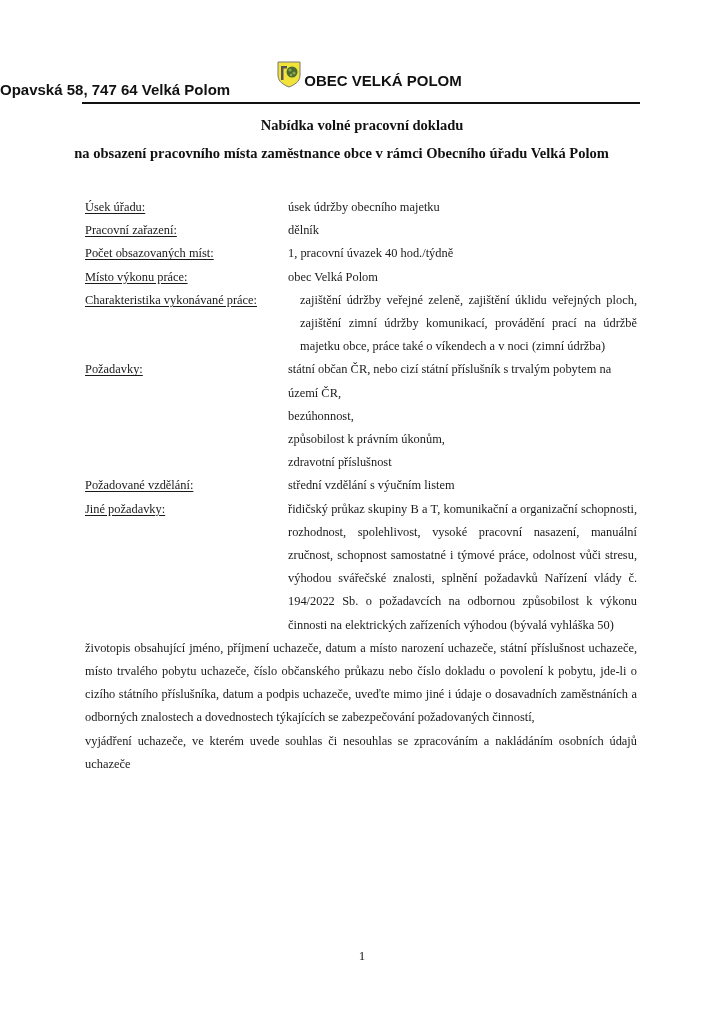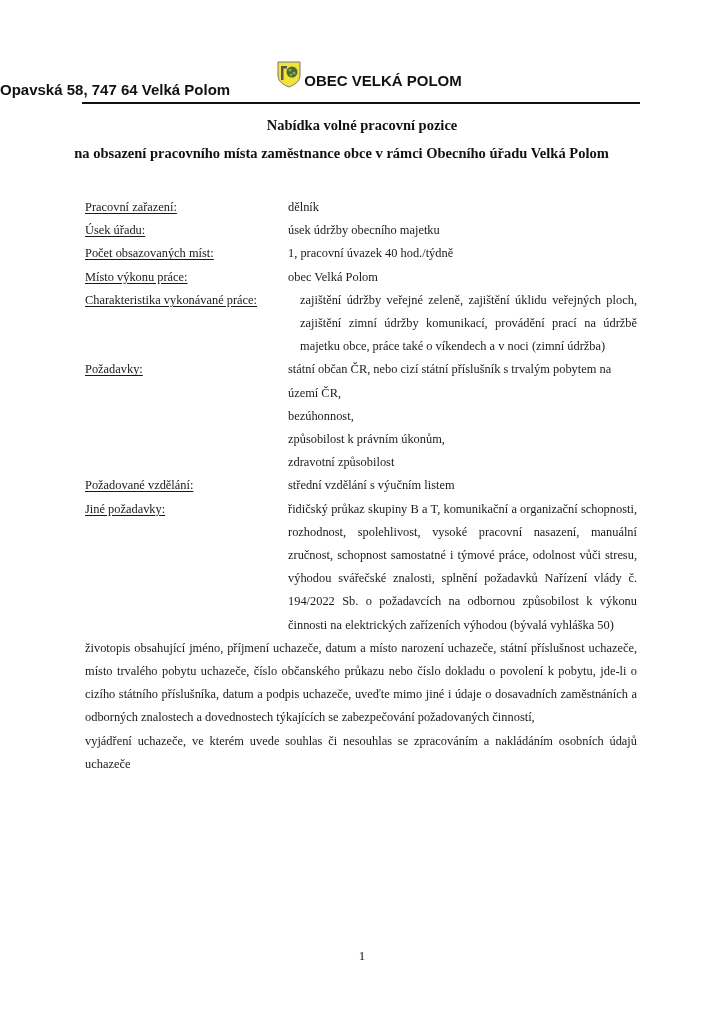--- a/index.html
+++ b/index.html
@@ -33,34 +33,34 @@
       <circle cx="14" cy="10" r="1.6" fill="#8aa653"></circle>
       <circle cx="18" cy="13" r="1.6" fill="#8aa653"></circle>
       <circle cx="15" cy="15" r="1.3" fill="#8aa653"></circle>
     </svg>
     <span class="org-name">OBEC VELKÁ POLOM</span>
   </span>
 </div>
 <div class="org-addr">Opavská 58, 747 64 Velká Polom</div>
 <div class="rule"></div>
 
-<div class="title1">Nabídka volné pracovní pozice</div>
+<div class="title1">Nabídka volné pracovní dokladu</div>
 <div class="title2">na obsazení pracovního místa zaměstnance obce v rámci Obecního úřadu Velká Polom</div>
 
 <div class="content">
   <div class="row">
+    <div class="label">Úsek úřadu:</div>
+    <div class="value">
+        <p>úsek údržby obecního majetku</p>
+      </div>
+  </div>
+  <div class="row">
     <div class="label">Pracovní zařazení:</div>
     <div class="value">
         <p>dělník</p>
-      </div>
-  </div>
-  <div class="row">
-    <div class="label">Úsek úřadu:</div>
-    <div class="value">
-        <p>úsek údržby obecního majetku</p>
       </div>
   </div>
   <div class="row">
     <div class="label">Počet obsazovaných míst:</div>
     <div class="value">
         <p>1, pracovní úvazek 40 hod./týdně</p>
       </div>
   </div>
   <div class="row">
     <div class="label">Místo výkonu práce:</div>
@@ -73,21 +73,21 @@
     <div class="value">
         <p>zajištění údržby veřejné zeleně, zajištění úklidu veřejných ploch, zajištění zimní údržby komunikací, provádění prací na údržbě majetku obce, práce také o víkendech a v noci (zimní údržba)</p>
       </div>
   </div>
   <div class="row">
     <div class="label">Požadavky:</div>
     <div class="value">
       <p style="text-align:left">státní občan ČR, nebo cizí státní příslušník s trvalým pobytem na území ČR,</p>
       <p>bezúhonnost,</p>
       <p>způsobilost k právním úkonům,</p>
-      <p>zdravotní způsobilost</p>
+      <p>zdravotní příslušnost</p>
     </div>
   </div>
   <div class="row">
     <div class="label">Požadované vzdělání:</div>
     <div class="value">
         <p>střední vzdělání s výučním listem</p>
       </div>
   </div>
   <div class="row">
     <div class="label">Jiné požadavky:</div>

